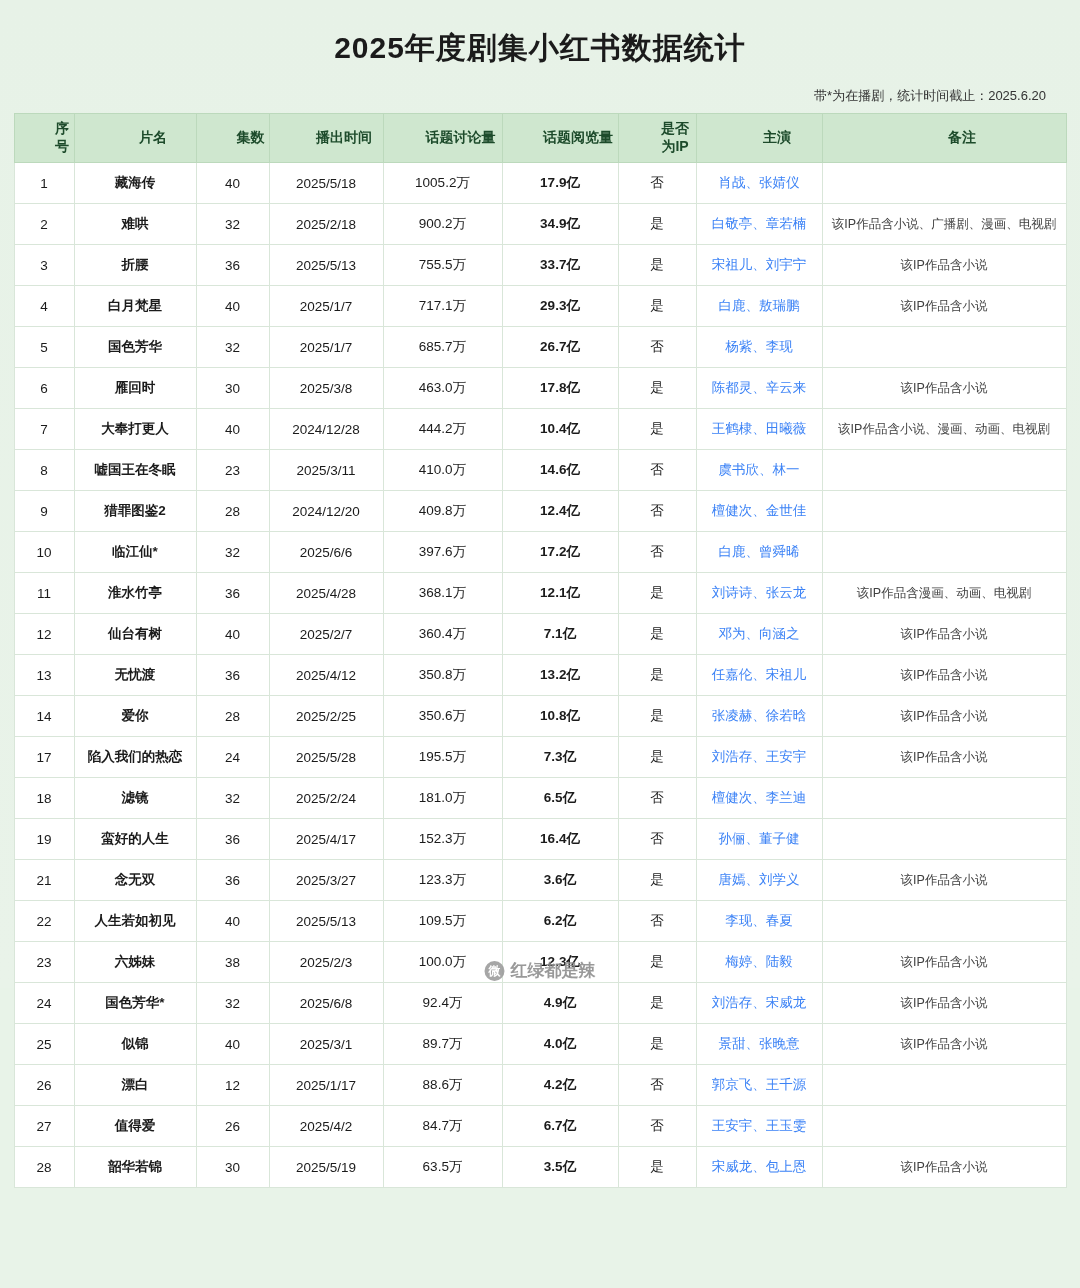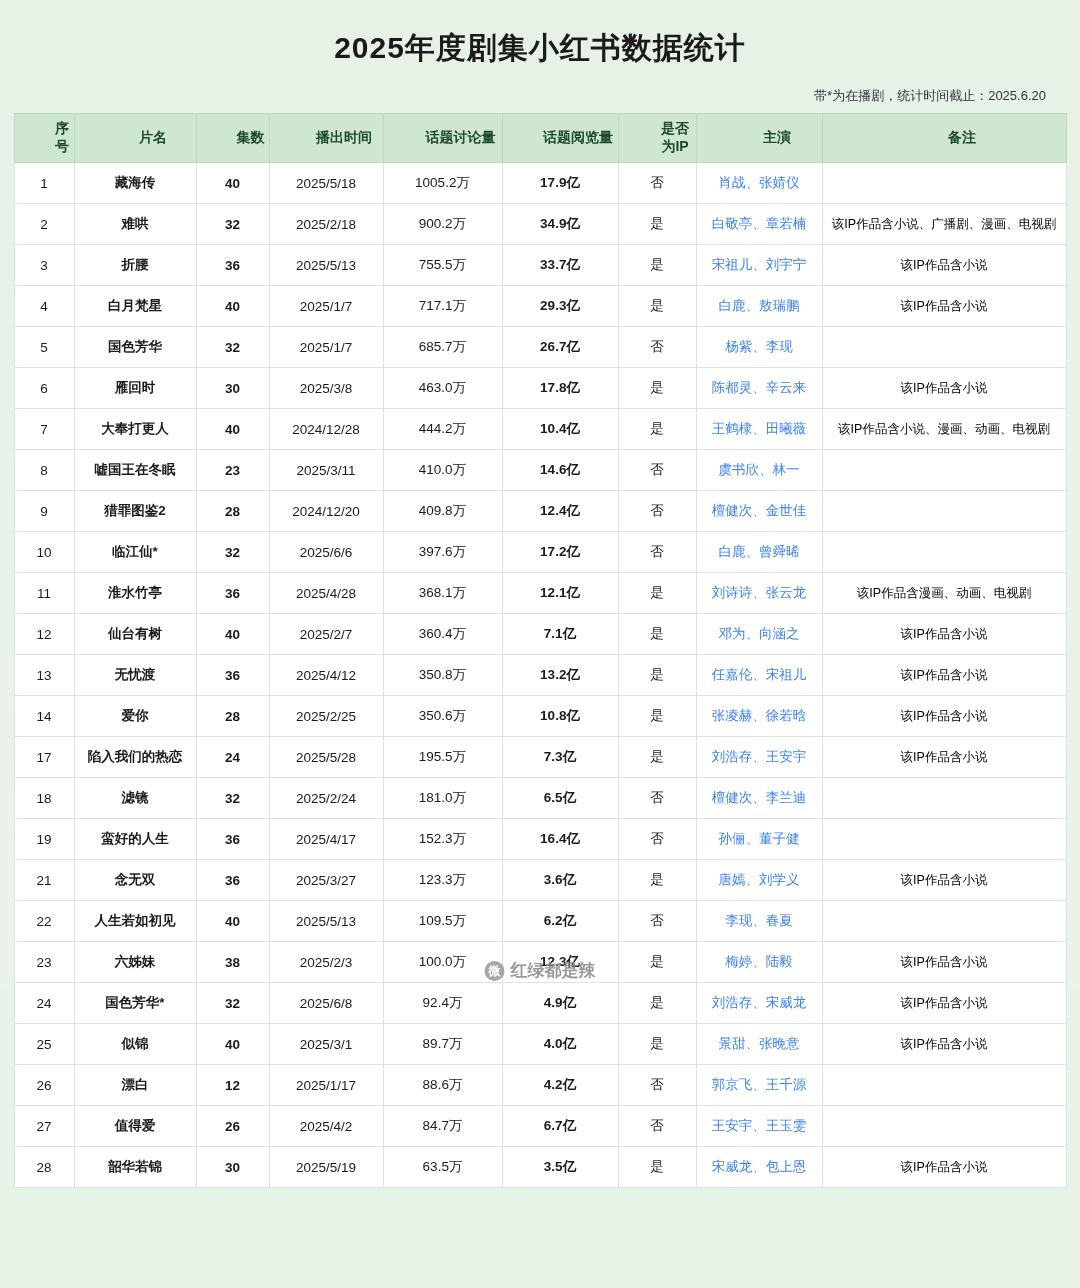--- a/index.html
+++ b/index.html
@@ -64,28 +64,28 @@
     white-space: nowrap;
   }
   tbody tr td.name {
     font-weight: bold;
     margin-top: 36px;
   }
   tbody td.cast {
     color: #3b82f6;
   }
   tbody td.qty {
-    font-weight: bold;
+    font-weight: normal;
   }
   tbody td.views {
     font-weight: bold;
   }
   tbody td.note-cell {
     font-size: 12.5px;
-    color: #000000;
+    color: #404040;
   }
   
   col.c0 { width: 60px; }
   col.c1 { width: 122px; }
   col.c2 { width: 73px; }
   col.c3 { width: 114px; }
   col.c4 { width: 119px; }
   col.c5 { width: 116px; }
   col.c6 { width: 78px; }
   col.c7 { width: 126px; }

